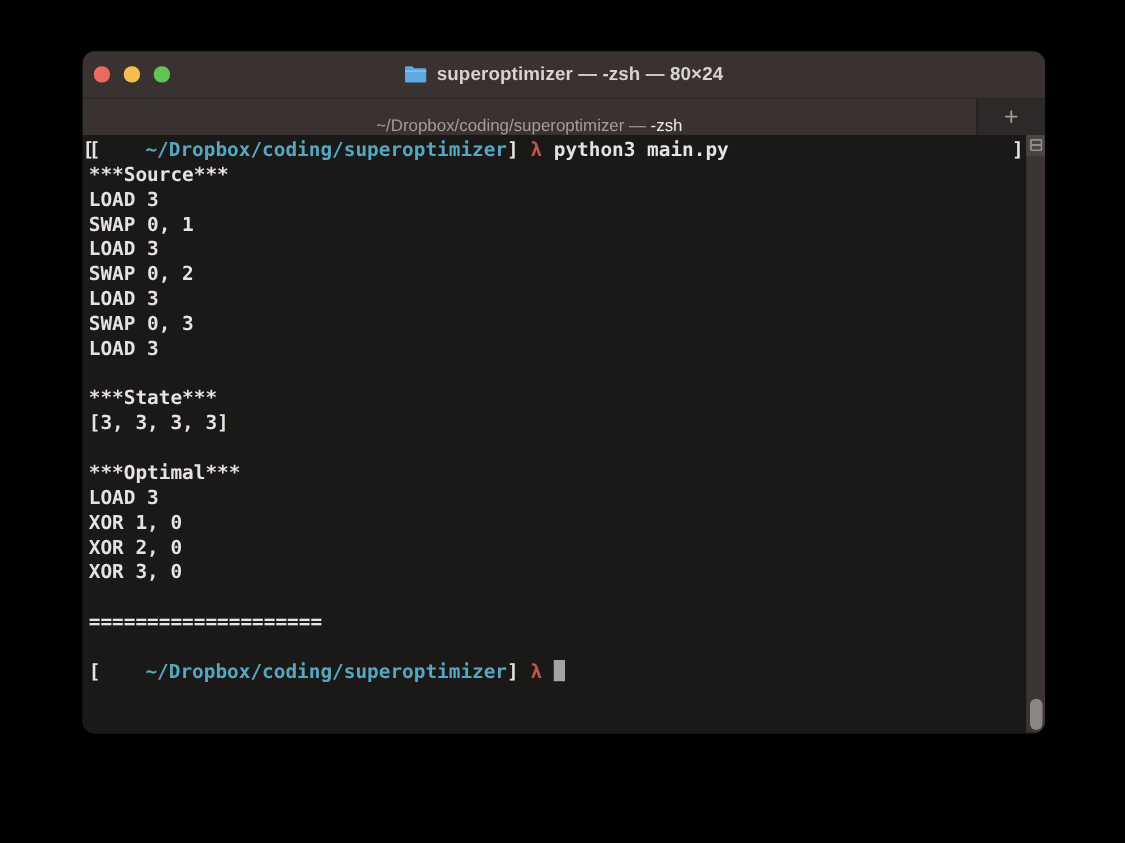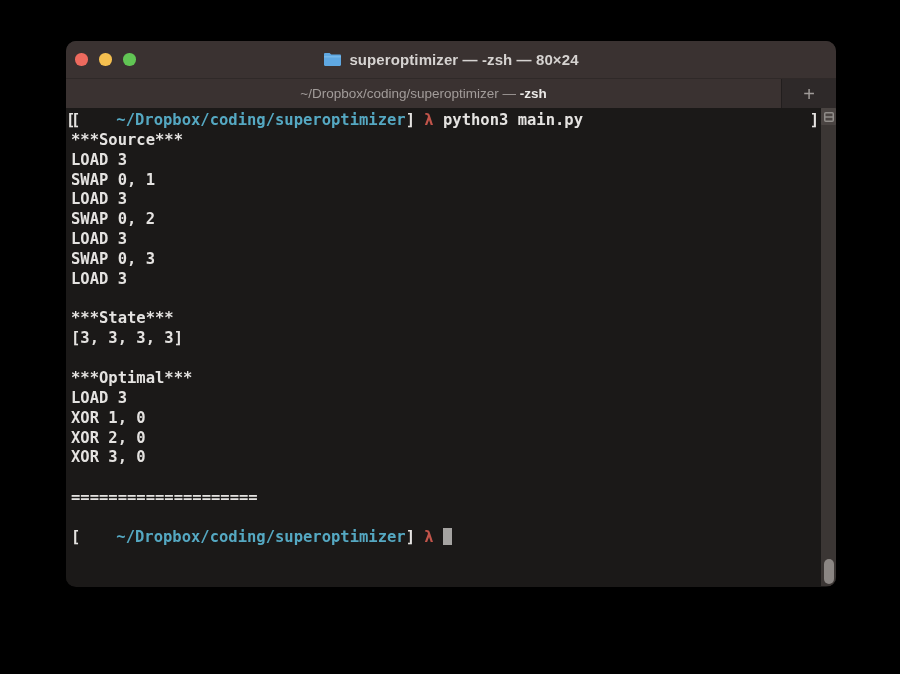--- a/index.html
+++ b/index.html
@@ -30,24 +30,24 @@
   .tl.red{background:var(--traffic_red);}
   .tl.yellow{background:var(--traffic_yellow);}
   .tl.green{background:var(--traffic_green);}
   .title-wrap{display:flex;align-items:center;gap:7px;}
   .title-text{font-size:15px;font-weight:bold;color:var(--title_fg);letter-spacing:.1px;}
   .folder-svg{display:block;}
 
   
   .tabbar{position:relative;height:29px;background:var(--chrome);display:flex;}
   .tab{
-    flex:1;display:flex;align-items:center;justify-content:center;
+    flex:1;display:flex;align-items:flex-end;justify-content:center;
     font-size:13.5px;color:var(--tab_path_fg);white-space:pre;
   }
-  .tab .shell{color:var(--tab_shell_fg);font-weight:bold;}
+  .tab .shell{color:var(--tab_shell_fg);font-weight:normal;}
   .newtab{
     width:55px;height:100%;background:var(--chrome_dark);
     border-left:1px solid rgba(0,0,0,.25);
     display:flex;align-items:center;justify-content:center;
     color:var(--plus_fg);font-size:20px;font-weight:300;line-height:1;
     cursor:default;
   }
 
   
   .content{position:relative;height:478px;background:var(--bg);}

